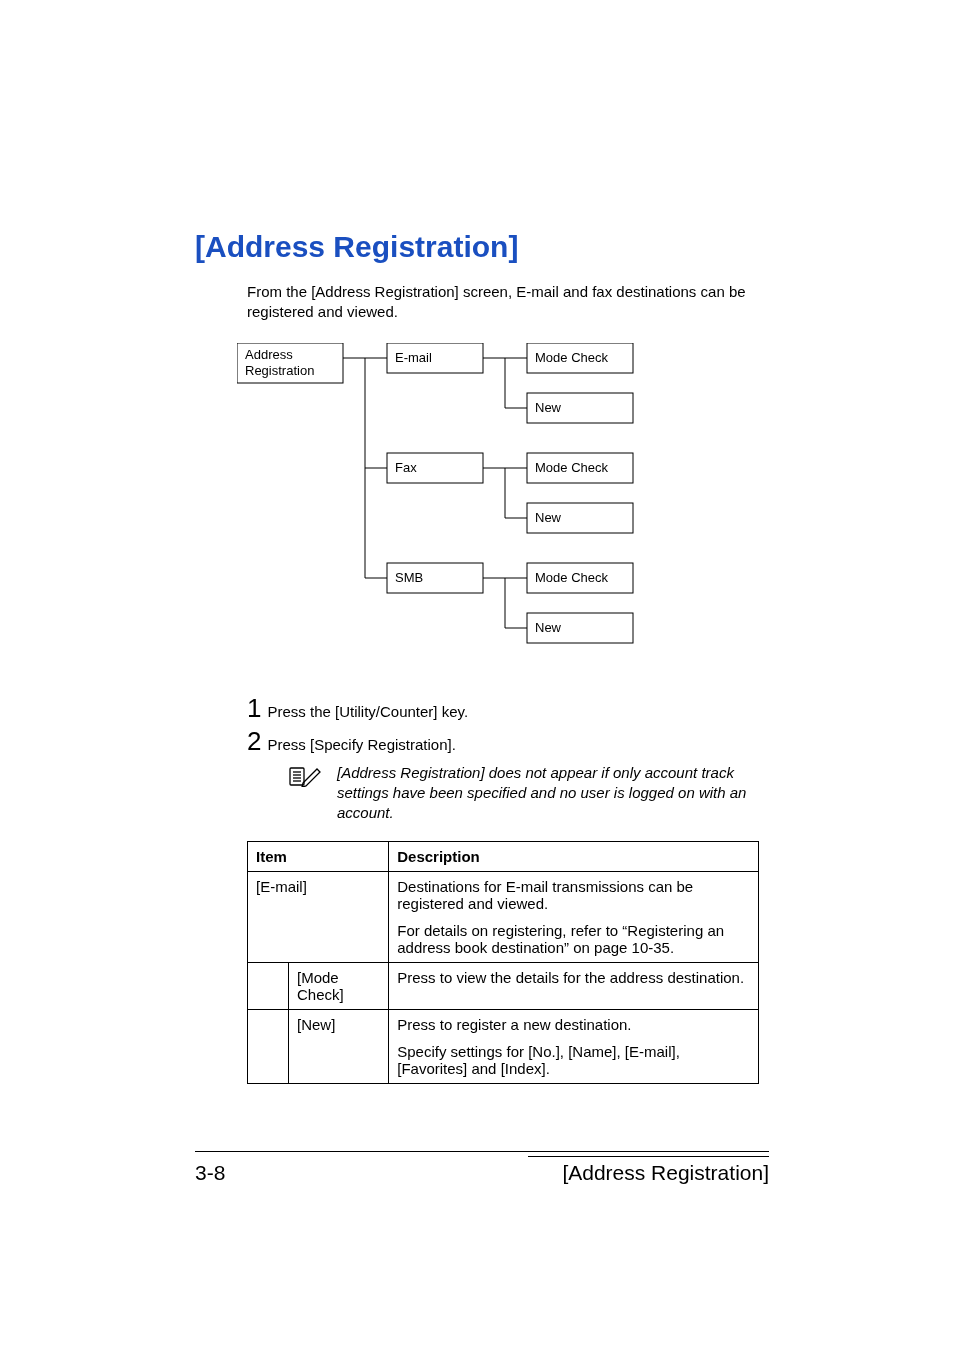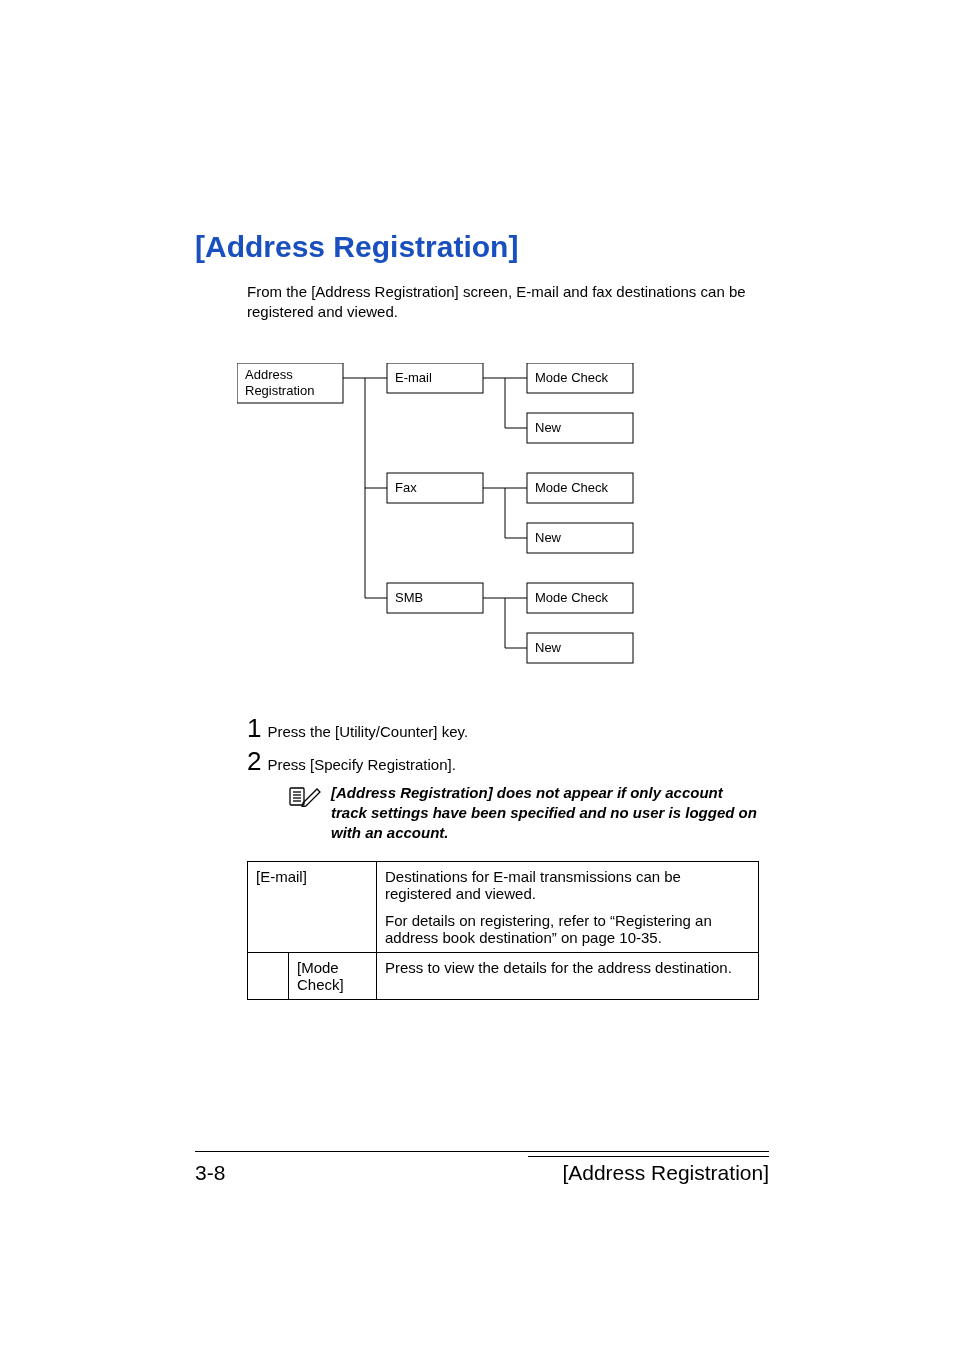--- a/index.html
+++ b/index.html
@@ -19,37 +19,37 @@
   .title {
     color: #1a4fc0;
     font-size: 30px;
     font-weight: bold;
     margin: 0 0 18px 0;
   }
   .intro {
     margin-left: 52px;
     font-size: 15px;
     line-height: 1.35;
-    margin-bottom: 40px;
+    margin-bottom: 20px;
   }
   .diagram {
     margin-left: 42px;
     margin-bottom: 30px;
   }
   .diagram svg { display:block; }
   .dbox { fill:#fff; stroke:#000; stroke-width:1; }
   .dtxt  { font-family: Arial, Helvetica, sans-serif; font-size:13px; fill:#000; }
   .dline { stroke:#000; stroke-width:1; fill:none; }
 
   .steps { margin-left:52px; }
   .step { display:flex; align-items:baseline; gap:6px; margin-bottom:2px;}
   .step .num { font-size:26px; font-family: Arial, Helvetica, sans-serif; }
   .step .txt { font-size:15px; }
 
-  .note { margin: 6px 0 18px 94px; display:flex; gap:10px;font-weight:bold; }
+  .note { margin: 6px 0 18px 94px; display:flex; gap:16px; }
   .note svg { flex:none; margin-top:2px; }
   .note .ntxt { font-style: italic; font-size:15px; line-height:1.35; }
 
   table.infotable {
     border-collapse: collapse;
     width: 100%;
     margin-left:52px;
     width: calc(100% - 52px);
     font-size:15px;
   }
@@ -149,32 +149,44 @@
         <line x1="4" y1="13" x2="12" y2="13"></line>
         <line x1="4" y1="16" x2="12" y2="16"></line>
         <path d="M14 18 L28 4 L31 7 L17 21 L13 22 Z"></path>
       </g>
     </svg>
     <div class="ntxt">[Address Registration] does not appear if only account track settings have been specified and no user is logged on with an account.</div>
   </div>
 
   <table class="infotable">
     <tbody>
+        <tr>
+      <th colspan="2" style="width:160px">Item</th>
+      <th>Description</th>
+    </tr>
     <tr>
       <td colspan="2">[E-mail]</td>
       <td class="desc">
         <p>Destinations for E-mail transmissions can be registered and viewed.</p>
         <p>For details on registering, refer to “Registering an address book destination” on page 10-35.</p>
       </td>
     </tr>
     <tr>
       <td class="subcell-left"></td>
       <td>[Mode Check]</td>
       <td class="desc">
         <p>Press to view the details for the address destination.</p>
+      </td>
+    </tr>
+    <tr>
+      <td class="subcell-left"></td>
+      <td>[New]</td>
+      <td class="desc">
+        <p>Press to register a new destination.</p>
+        <p>Specify settings for [No.], [Name], [E-mail], [Favorites] and [Index].</p>
       </td>
     </tr>
   </tbody>
     </table>
 
   <div class="footer">
     <div class="rule1"></div>
     <div class="rule2"></div>
     <div class="line">
       <span>3-8</span>

